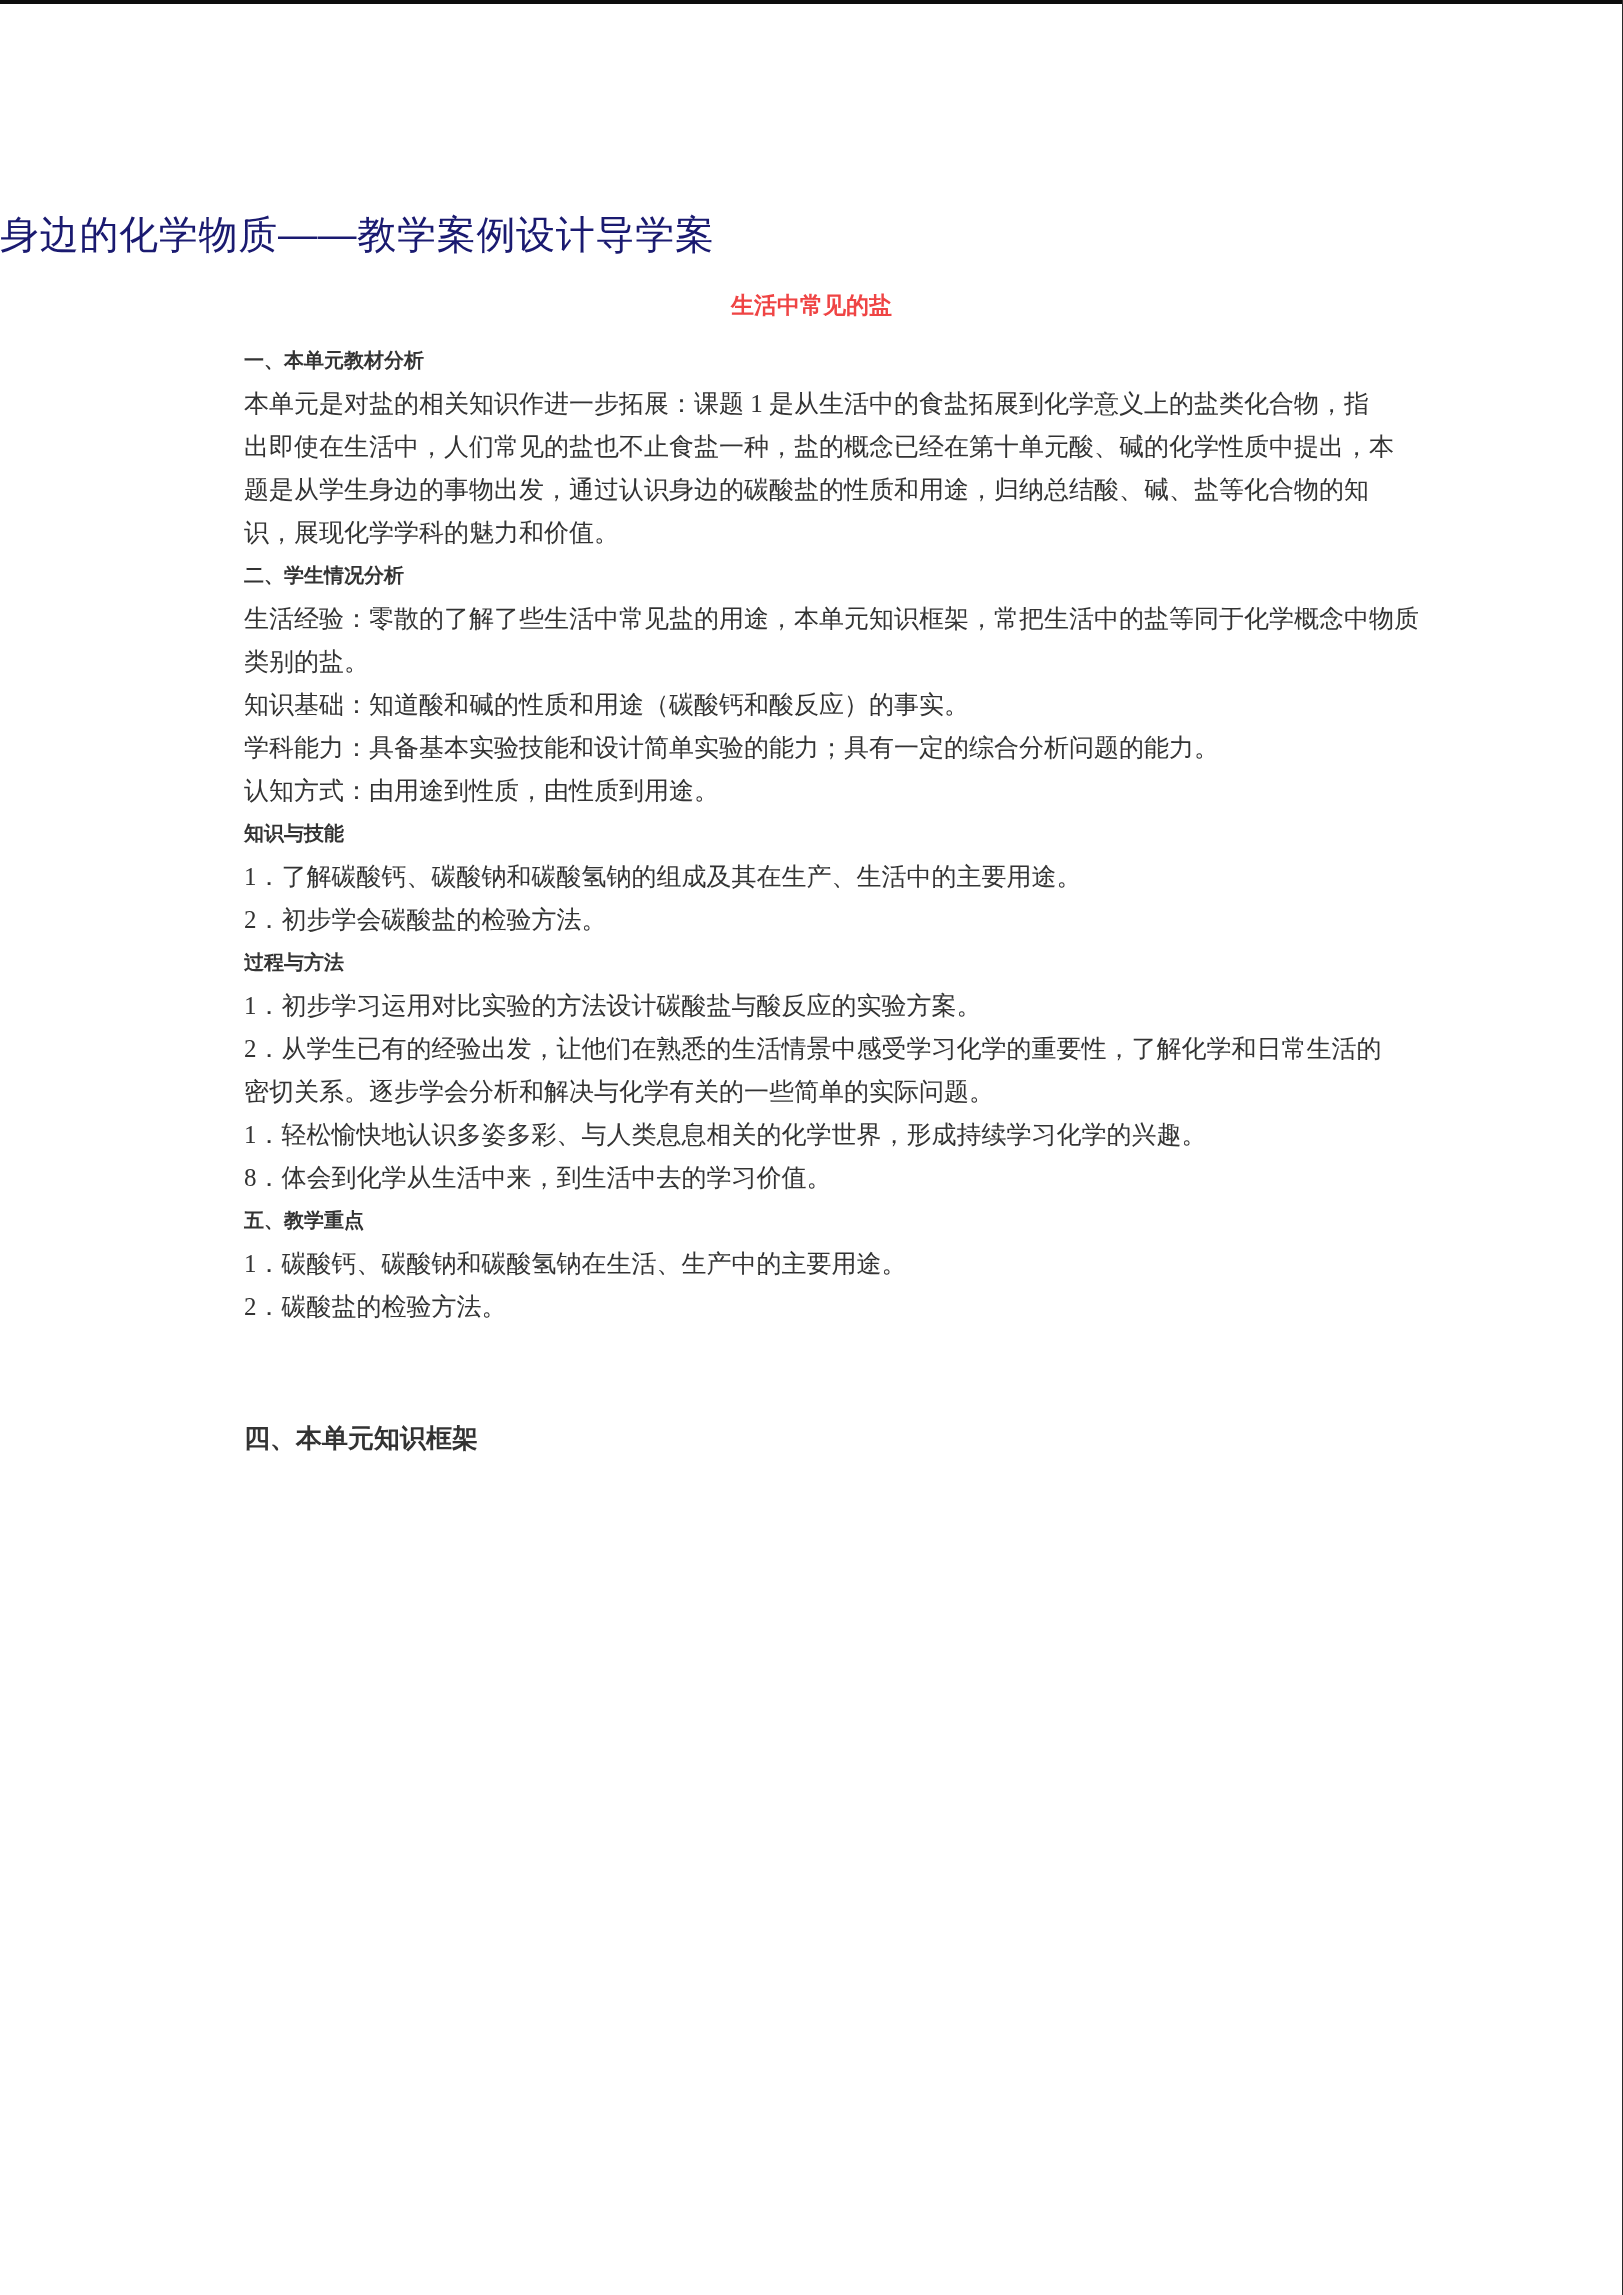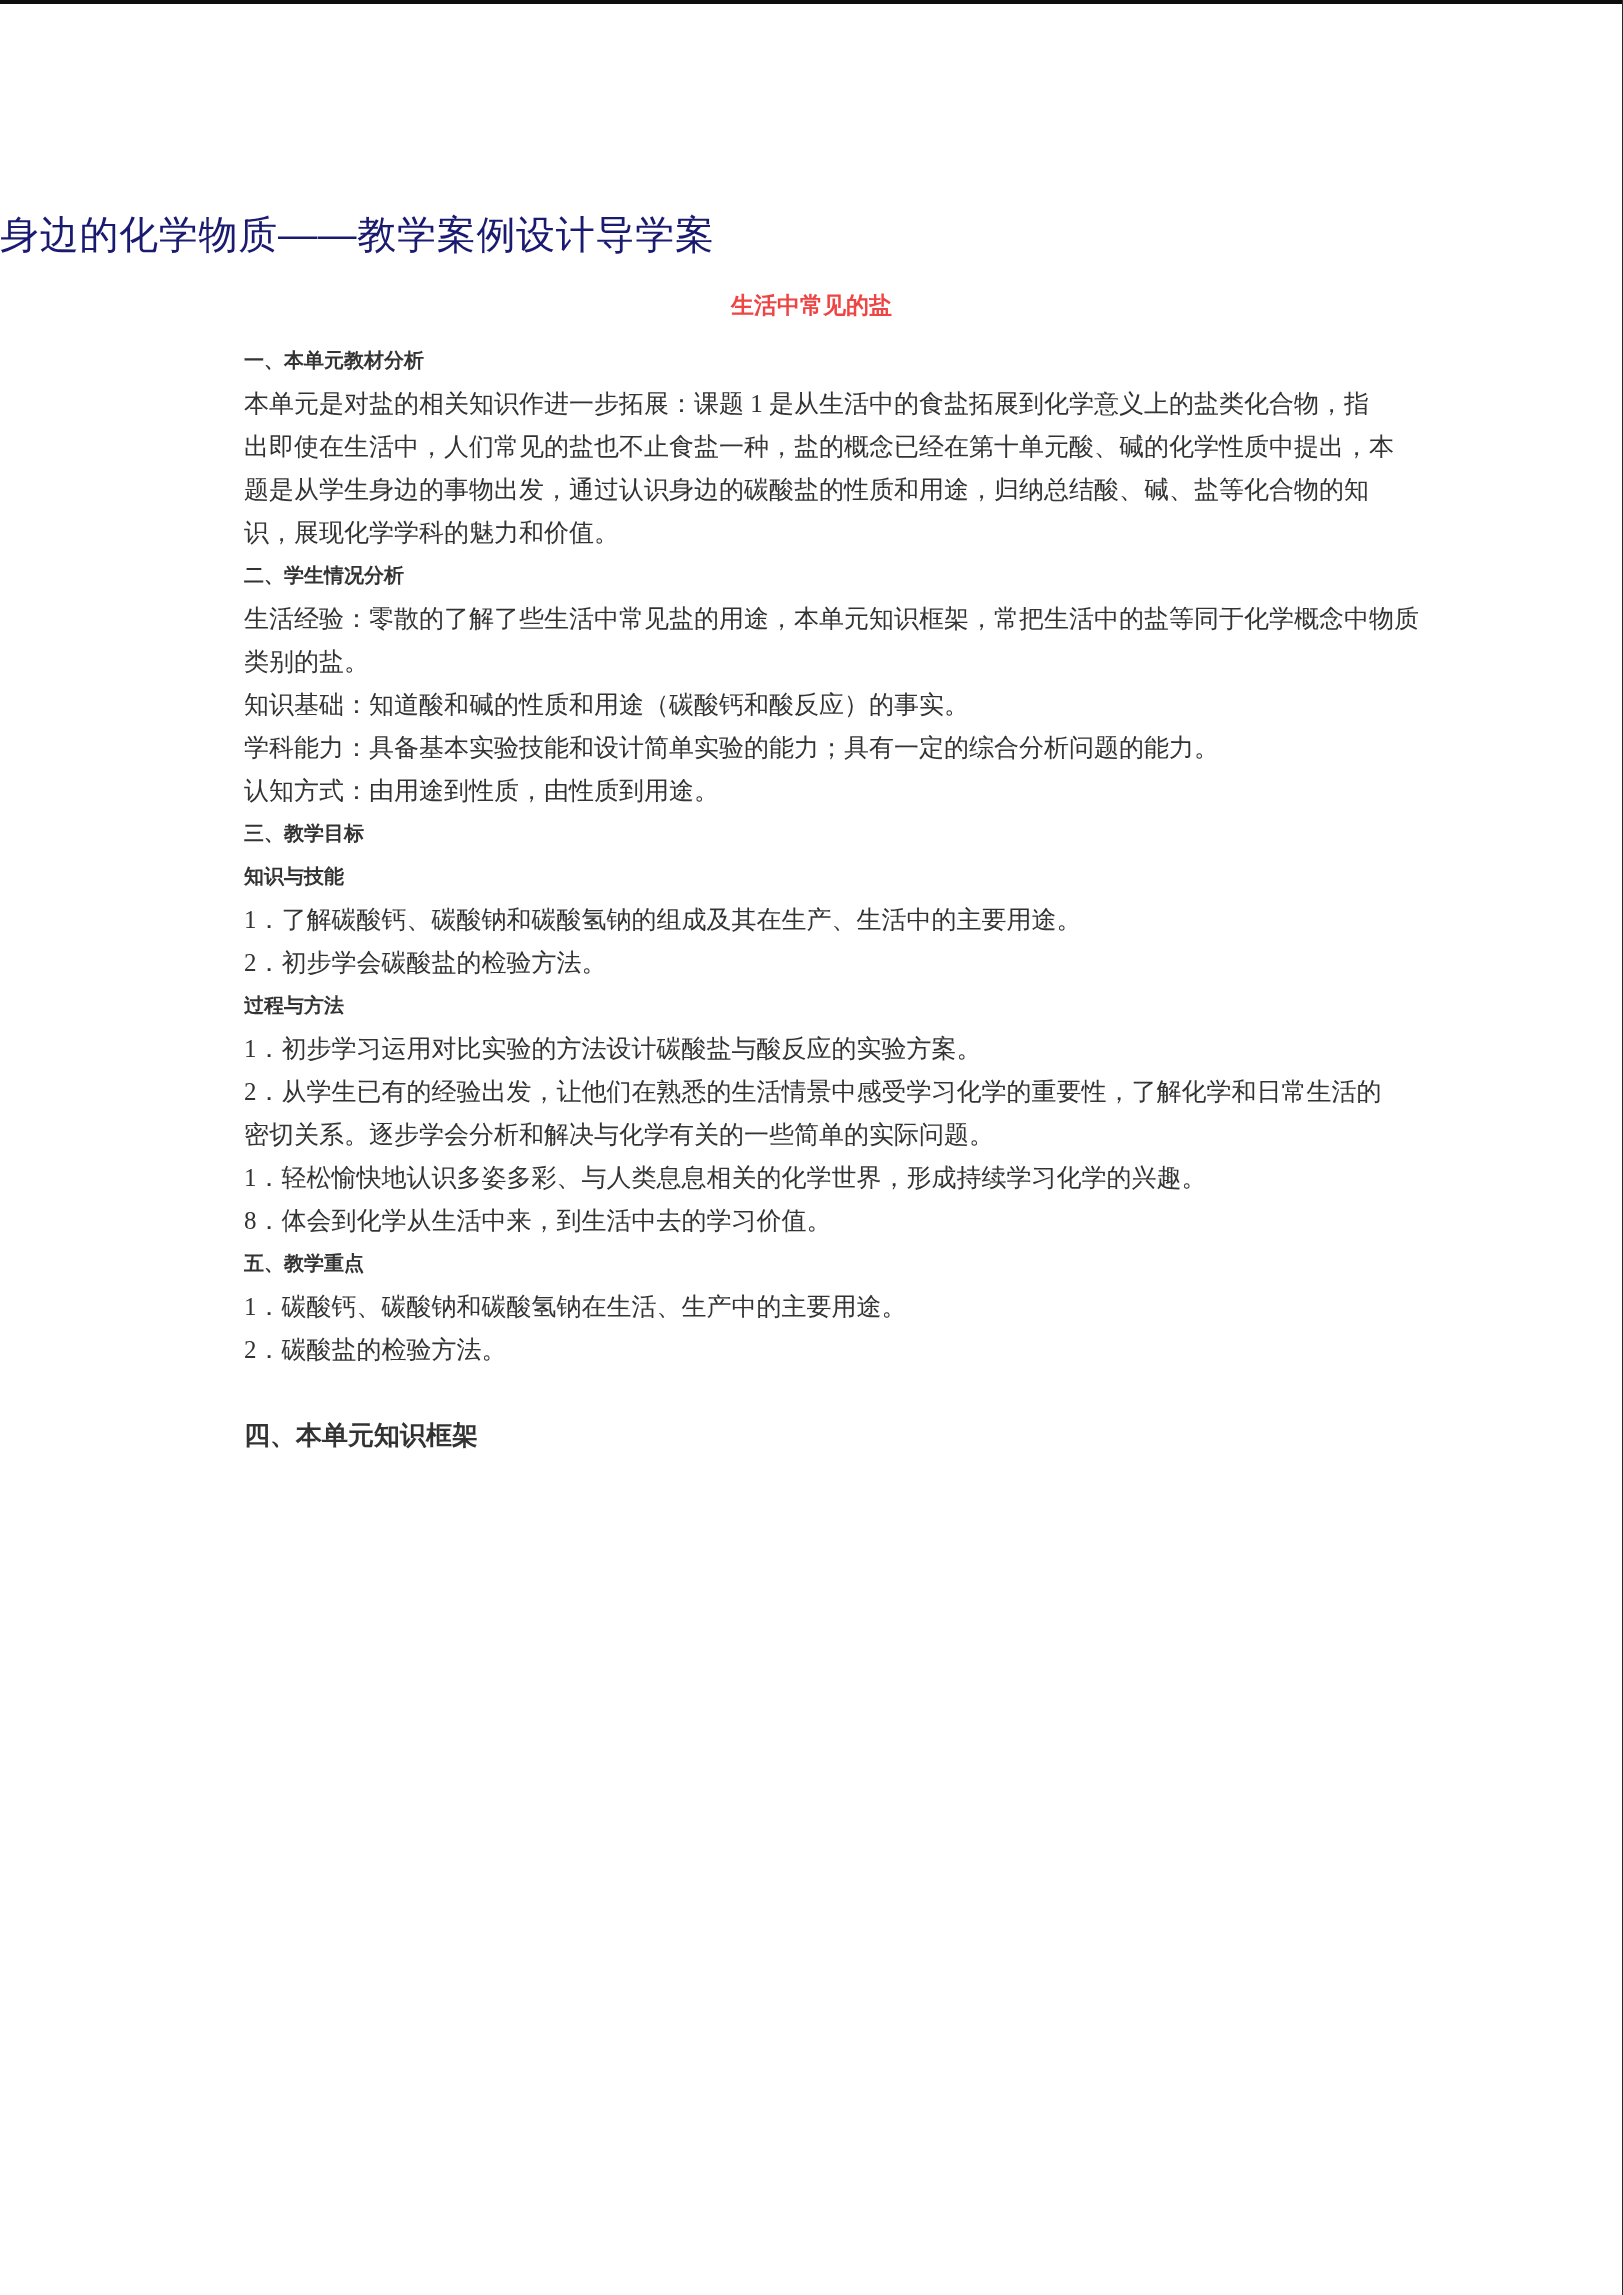--- a/index.html
+++ b/index.html
@@ -35,22 +35,22 @@
   }
   .line.body{
     font-family:"Liberation Serif","DejaVu Serif",serif;
     font-weight:normal;
   }
   .line.heading-sans{
     font-family:"Liberation Sans","DejaVu Sans",sans-serif;
     font-weight:bold;font-size:20px;
   }
   .line.heading-serif{
-    font-family:Liberation Sans, sans-serif;
-    font-weight:bold;font-size:26px;
+    font-family:Liberation Mono, monospace;
+    font-weight:bold;font-size:26px;margin-top:48px;
   }
   .line.blank{height:43px;}
 </style>
 </head>
 <body>
 
 <div class="page" style="background: rgb(255, 255, 255);">
   <div class="top-edge" style="background: rgb(13, 13, 13);"></div>
   <div class="right-edge" style="background: rgb(42, 42, 42);"></div>
 
@@ -63,21 +63,20 @@
       <div class="line body">本单元是对盐的相关知识作进一步拓展：课题 1 是从生活中的食盐拓展到化学意义上的盐类化合物，指</div>
       <div class="line body">出即使在生活中，人们常见的盐也不止食盐一种，盐的概念已经在第十单元酸、碱的化学性质中提出，本</div>
       <div class="line body">题是从学生身边的事物出发，通过认识身边的碳酸盐的性质和用途，归纳总结酸、碱、盐等化合物的知</div>
       <div class="line body">识，展现化学学科的魅力和价值。</div>
       <div class="line heading-sans">二、学生情况分析</div>
       <div class="line body">生活经验：零散的了解了些生活中常见盐的用途，本单元知识框架，常把生活中的盐等同于化学概念中物质</div>
       <div class="line body">类别的盐。</div>
       <div class="line body">知识基础：知道酸和碱的性质和用途（碳酸钙和酸反应）的事实。</div>
       <div class="line body">学科能力：具备基本实验技能和设计简单实验的能力；具有一定的综合分析问题的能力。</div>
       <div class="line body">认知方式：由用途到性质，由性质到用途。</div>
-      <div class="line heading-sans">三、教学目标</div>
       <div class="line heading-sans">知识与技能</div>
       <div class="line body">1．了解碳酸钙、碳酸钠和碳酸氢钠的组成及其在生产、生活中的主要用途。</div>
       <div class="line body">2．初步学会碳酸盐的检验方法。</div>
       <div class="line heading-sans">过程与方法</div>
       <div class="line body">1．初步学习运用对比实验的方法设计碳酸盐与酸反应的实验方案。</div>
       <div class="line body">2．从学生已有的经验出发，让他们在熟悉的生活情景中感受学习化学的重要性，了解化学和日常生活的</div>
       <div class="line body">密切关系。逐步学会分析和解决与化学有关的一些简单的实际问题。</div>
       <div class="line body">1．轻松愉快地认识多姿多彩、与人类息息相关的化学世界，形成持续学习化学的兴趣。</div>
       <div class="line body">8．体会到化学从生活中来，到生活中去的学习价值。</div>
       <div class="line heading-sans">五、教学重点</div>

